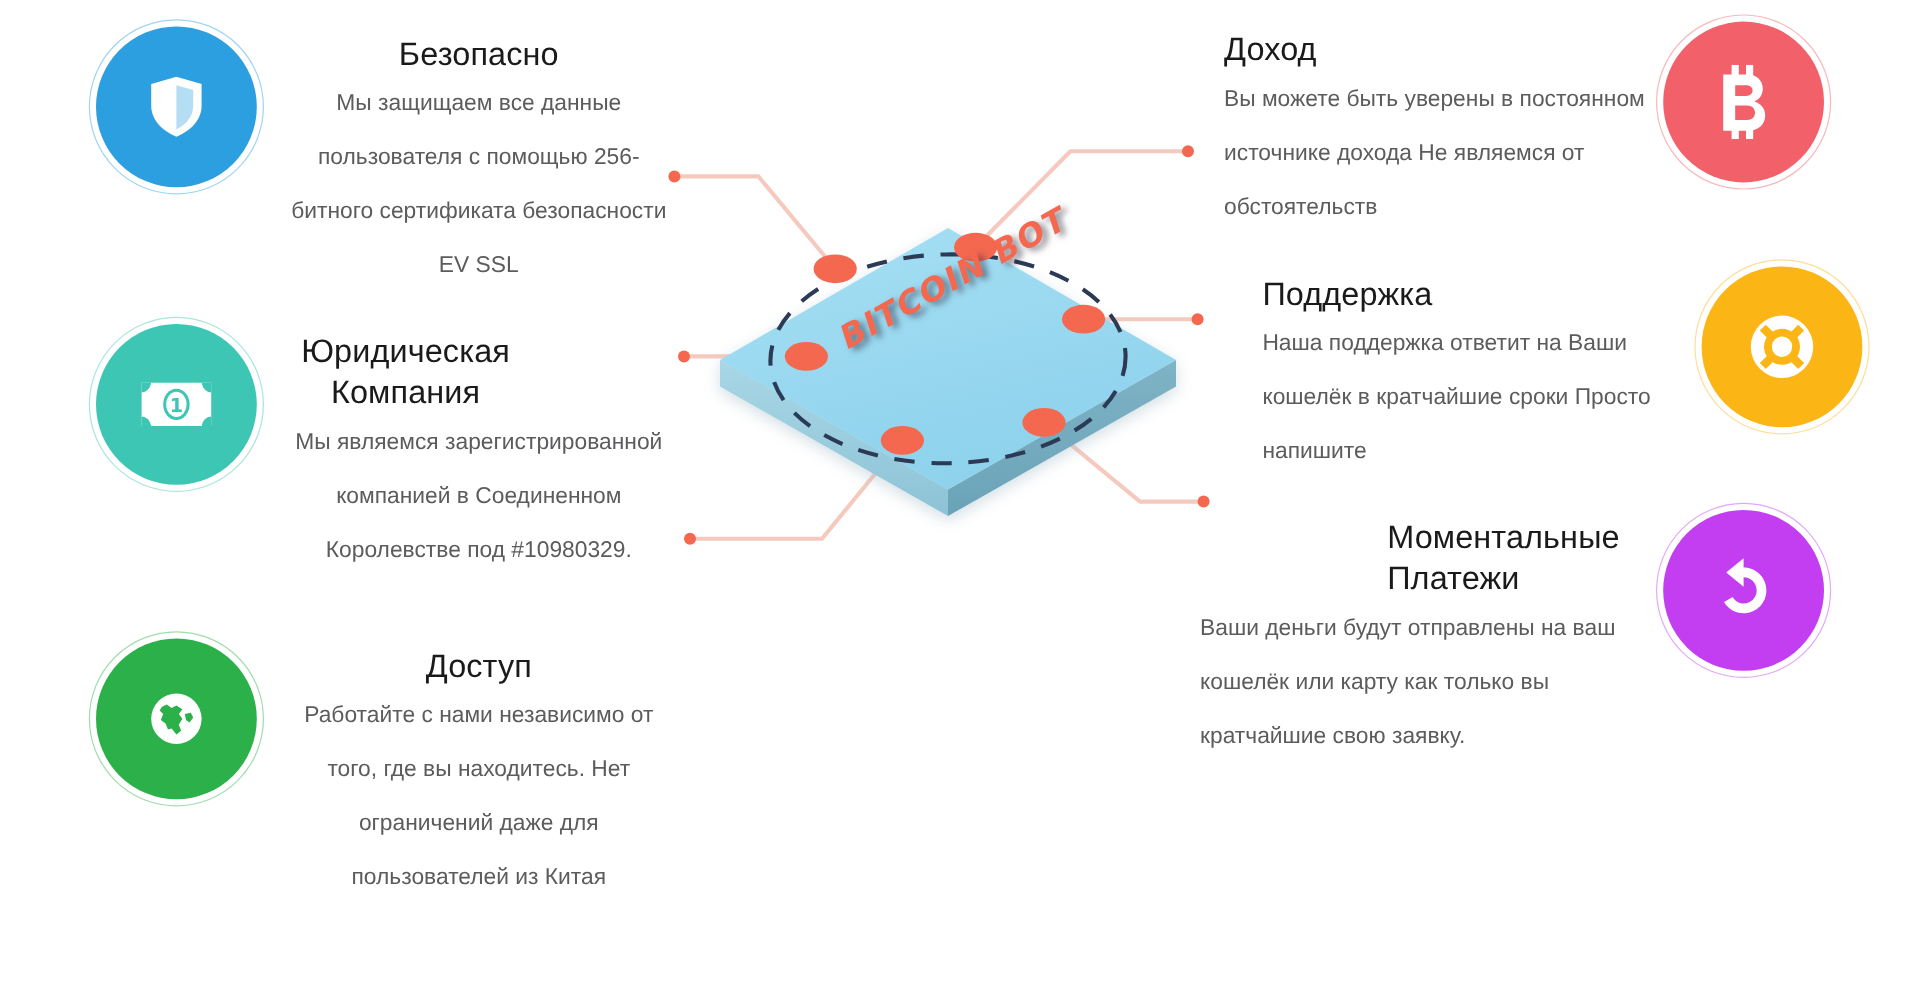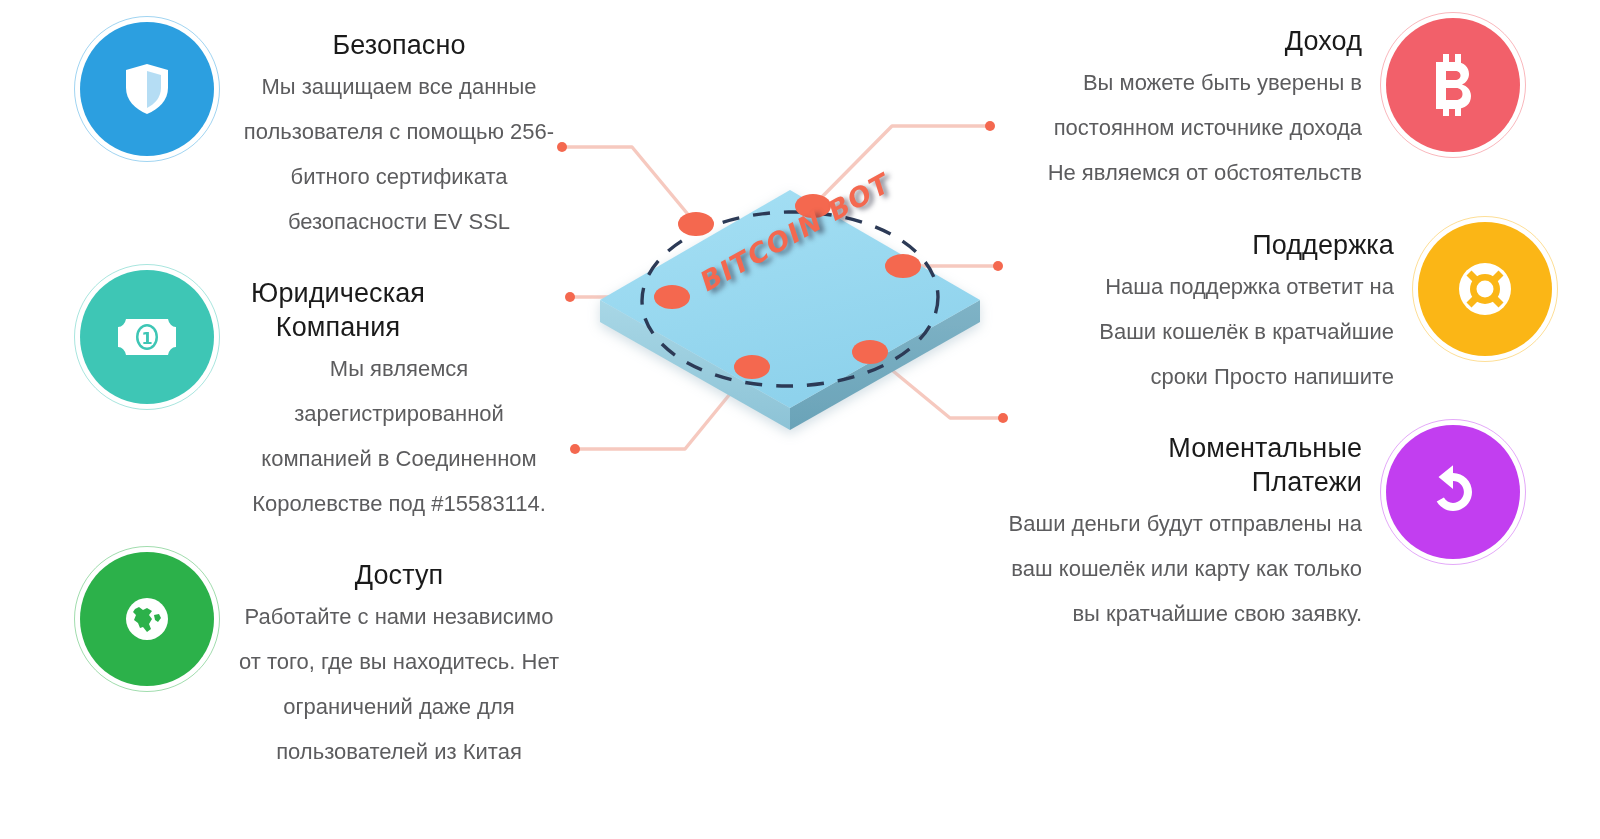--- a/index.html
+++ b/index.html
@@ -37,32 +37,32 @@
     position: absolute;
     left: -6px; top: -6px; right: -6px; bottom: -6px;
     border-radius: 50%;
     border: 1.5px solid currentColor;
     opacity: .45;
   }
   .badge svg { position: relative; display:block; }
 
   .ftext { padding-top: 6px; }
   .ftext.left  { margin-left: 24px; text-align: center; }
-  .ftext.right { margin-right: 24px; text-align: right; }
+  .ftext.right { }
 
   .ftitle {
     font-size: 27px;
     line-height: 34px;
     color: #1a1a1a;
     font-weight: 400;
     margin: 0 0 2px 0;
     letter-spacing: .1px;
   }
   .fdesc {
-    font-size: 22px;
+    font-size: 19px;
     line-height: 45px;
     color: #5c5c5e;
     margin: 0;
     font-weight: 400;
   }
 
   
   #hero {
     position: absolute;
     left: 520px; top: 90px;
@@ -108,25 +108,25 @@
     <svg width="62" height="44" viewBox="0 0 62 44" aria-hidden="true">
       <path d="M2 4 H60 V40 H2 Z" fill="#ffffff"></path>
       <path d="M2 12 a8 10 0 0 0 8 -8 H2 Z M60 12 a8 10 0 0 1 -8 -8 H60 Z M2 32 a8 10 0 0 1 8 8 H2 Z M60 32 a8 10 0 0 0 -8 8 H60 Z" fill="#3ec6b5"></path>
       <ellipse cx="31" cy="22" rx="11" ry="13" fill="#3ec6b5"></ellipse>
       <ellipse cx="31" cy="22" rx="8.5" ry="10.5" fill="#ffffff"></ellipse>
       <text x="31" y="28.5" text-anchor="middle" font-family="DejaVu Sans, sans-serif" font-size="16" font-weight="700" fill="#3ec6b5">1</text>
     </svg>
   </div>
   <div class="ftext left">
     <h3 class="ftitle" style="max-width:200px;">Юридическая Компания</h3>
-    <p class="fdesc">Мы являемся зарегистрированной компанией в Соединенном Королевстве под #15583114.</p>
-  </div>
-</div>
-
-<div class="feature" style="left:80px; top:552px; width:480px;">
+    <p class="fdesc">Мы являемся зарегистрированной компанией в Соединенном Королевстве под #10980329.</p>
+  </div>
+</div>
+
+<div class="feature" style="left:80px; top:532px; width:480px;">
   <div class="badge" style="background:#2cb14a; color:#2cb14a;">
     <span class="ring"></span>
     <svg width="52" height="52" viewBox="0 0 52 52" aria-hidden="true">
       <circle cx="26" cy="26" r="21" fill="#ffffff"></circle>
       <path d="M14 16 L18 14 L22 17 L26 15 L31 18 L28 22 L31 26 L28 31 L30 36 L26 39 L22 34 L19 35 L17 30 L13 27 L15 22 L12 19 Z" fill="#2cb14a"></path>
       <path d="M33 22 L38 21 L40 25 L37 29 L34 27 Z" fill="#2cb14a"></path>
       <circle cx="26" cy="26" r="21" fill="none" stroke="#2cb14a" stroke-width="0"></circle>
     </svg>
   </div>
   <div class="ftext left">

